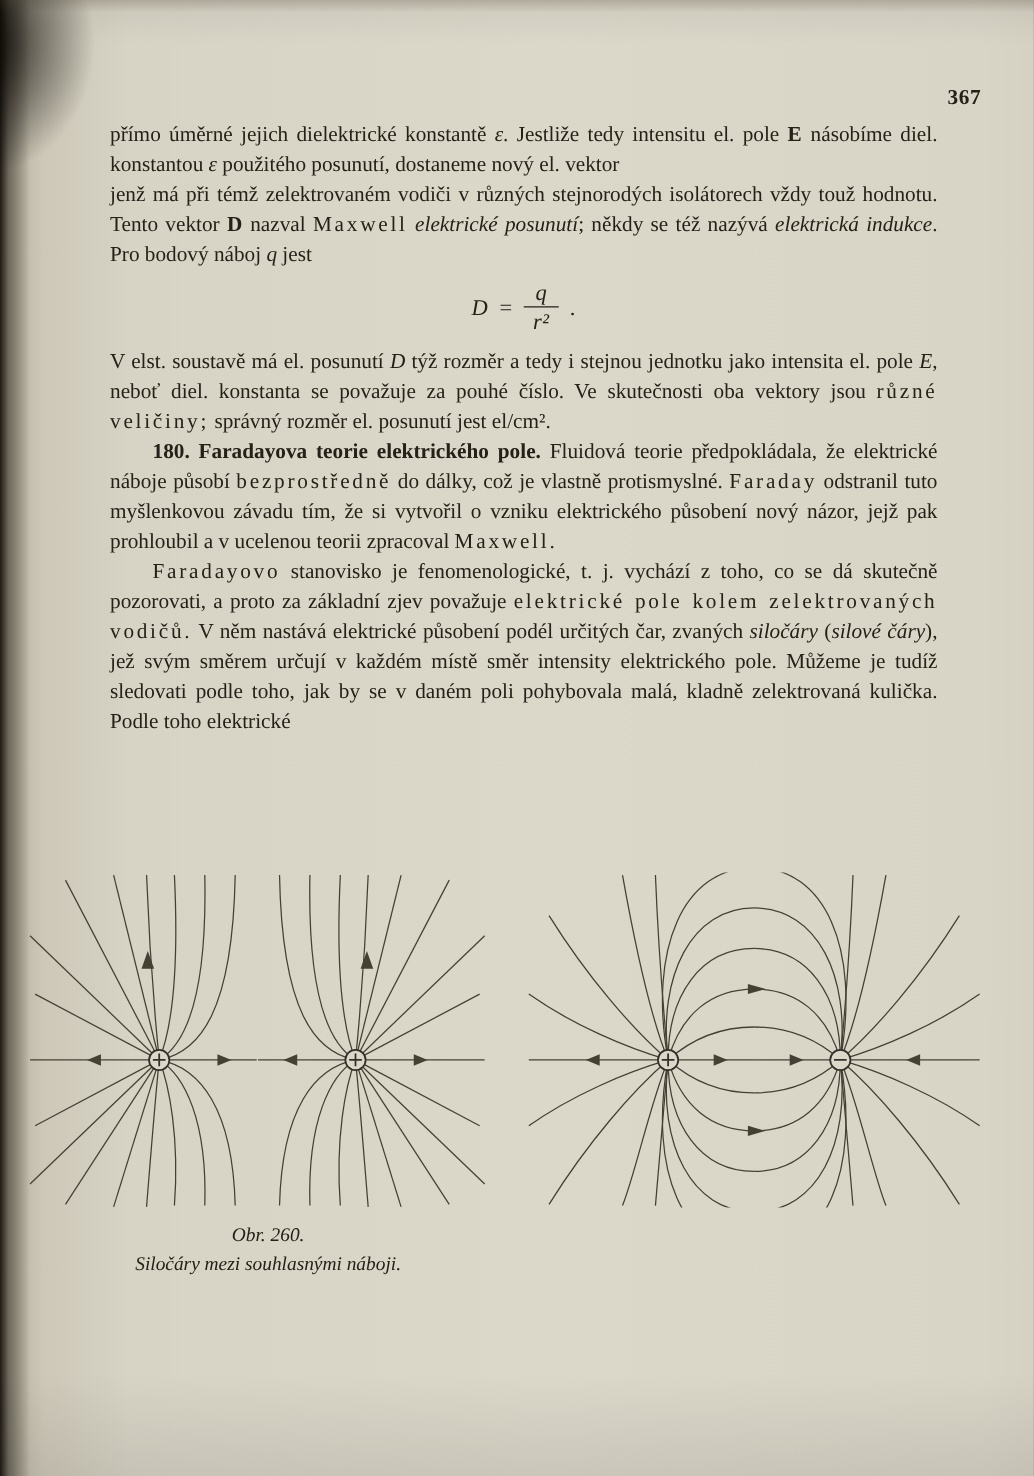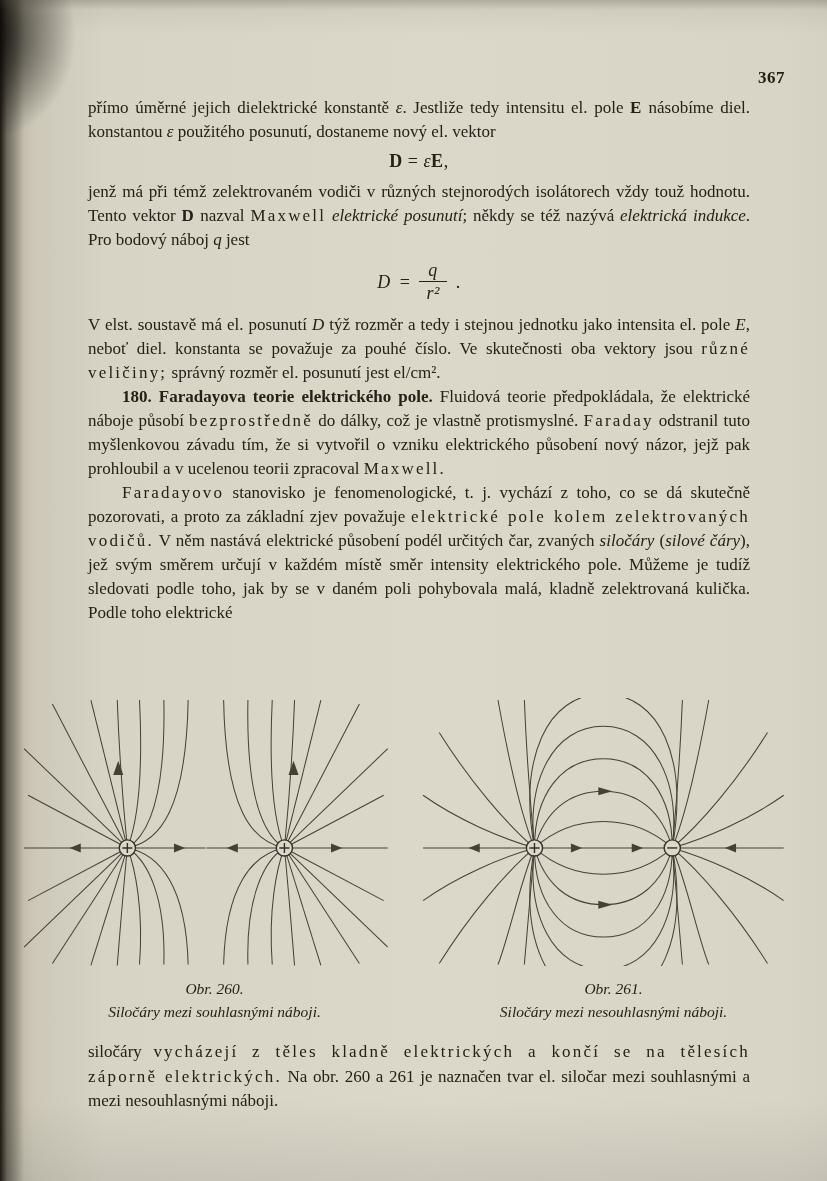--- a/index.html
+++ b/index.html
@@ -46,21 +46,20 @@
 <div class="scan">
   <div class="edge-left"></div>
   <div class="corner-tl"></div>
   <div class="edge-right"></div>
   <div class="edge-top"></div>
 
   <div class="page-number">367</div>
 
   <div class="text-block">
     <p class="para"><span>přímo úměrné jejich dielektrické konstantě </span><span class="s-italic">ε</span><span>. Jestliže tedy intensitu el. pole </span><span class="s-frak">E</span><span> násobíme diel. konstantou </span><span class="s-italic">ε</span><span> použitého posunutí, dostaneme nový el. vektor</span></p>
-    <div class="equation"><span class="s-frak">D</span><span> = </span><span class="s-italic">ε</span><span class="s-frak">E</span><span>,</span></div>
     <p class="para"><span>jenž má při témž zelektrovaném vodiči v různých stejnorodých isolátorech vždy touž hodnotu. Tento vektor </span><span class="s-frak">D</span><span> nazval </span><span class="s-spaced">Maxwell</span><span> </span><span class="s-italic">elektrické posunutí</span><span>; někdy se též nazývá </span><span class="s-italic">elektrická indukce</span><span>. Pro bodový náboj </span><span class="s-italic">q</span><span> jest</span></p>
     <div class="equation eq-frac">
       <span class="s-italic">D</span>
       <span>=</span>
       <span class="frac">
         <span class="fnum s-italic">q</span>
         <span class="fden s-italic">r²</span>
       </span>
       <span>.</span>
     </div>
@@ -152,22 +151,17 @@
         </g>
         <g>
           <circle cx="112" cy="148" r="8" fill="#dbd7c9" stroke="#33302a" stroke-width="1.4"></circle>
           <path d="M107 148 H117 M112 143 V153" stroke="#33302a" stroke-width="1.4" fill="none"></path>
         </g>
         <g>
           <circle cx="248" cy="148" r="8" fill="#dbd7c9" stroke="#33302a" stroke-width="1.4"></circle>
           <path d="M243 148 H253" stroke="#33302a" stroke-width="1.4" fill="none"></path>
         </g>
       </svg>
-      <figcaption>
-        <div>Obr. 261.</div>
-        <div>Siločáry mezi nesouhlasnými náboji.</div>
-      </figcaption>
     </figure>
 
   </div>
 
-  <p class="final"><span>siločáry </span><span class="s-spaced">vycházejí z těles kladně elektrických a končí se na tělesích záporně elektrických.</span><span> Na obr. 260 a 261 je naznačen tvar el. siločar mezi souhlasnými a mezi nesouhlasnými náboji.</span></p>
 </div>
 
 </body></html>

